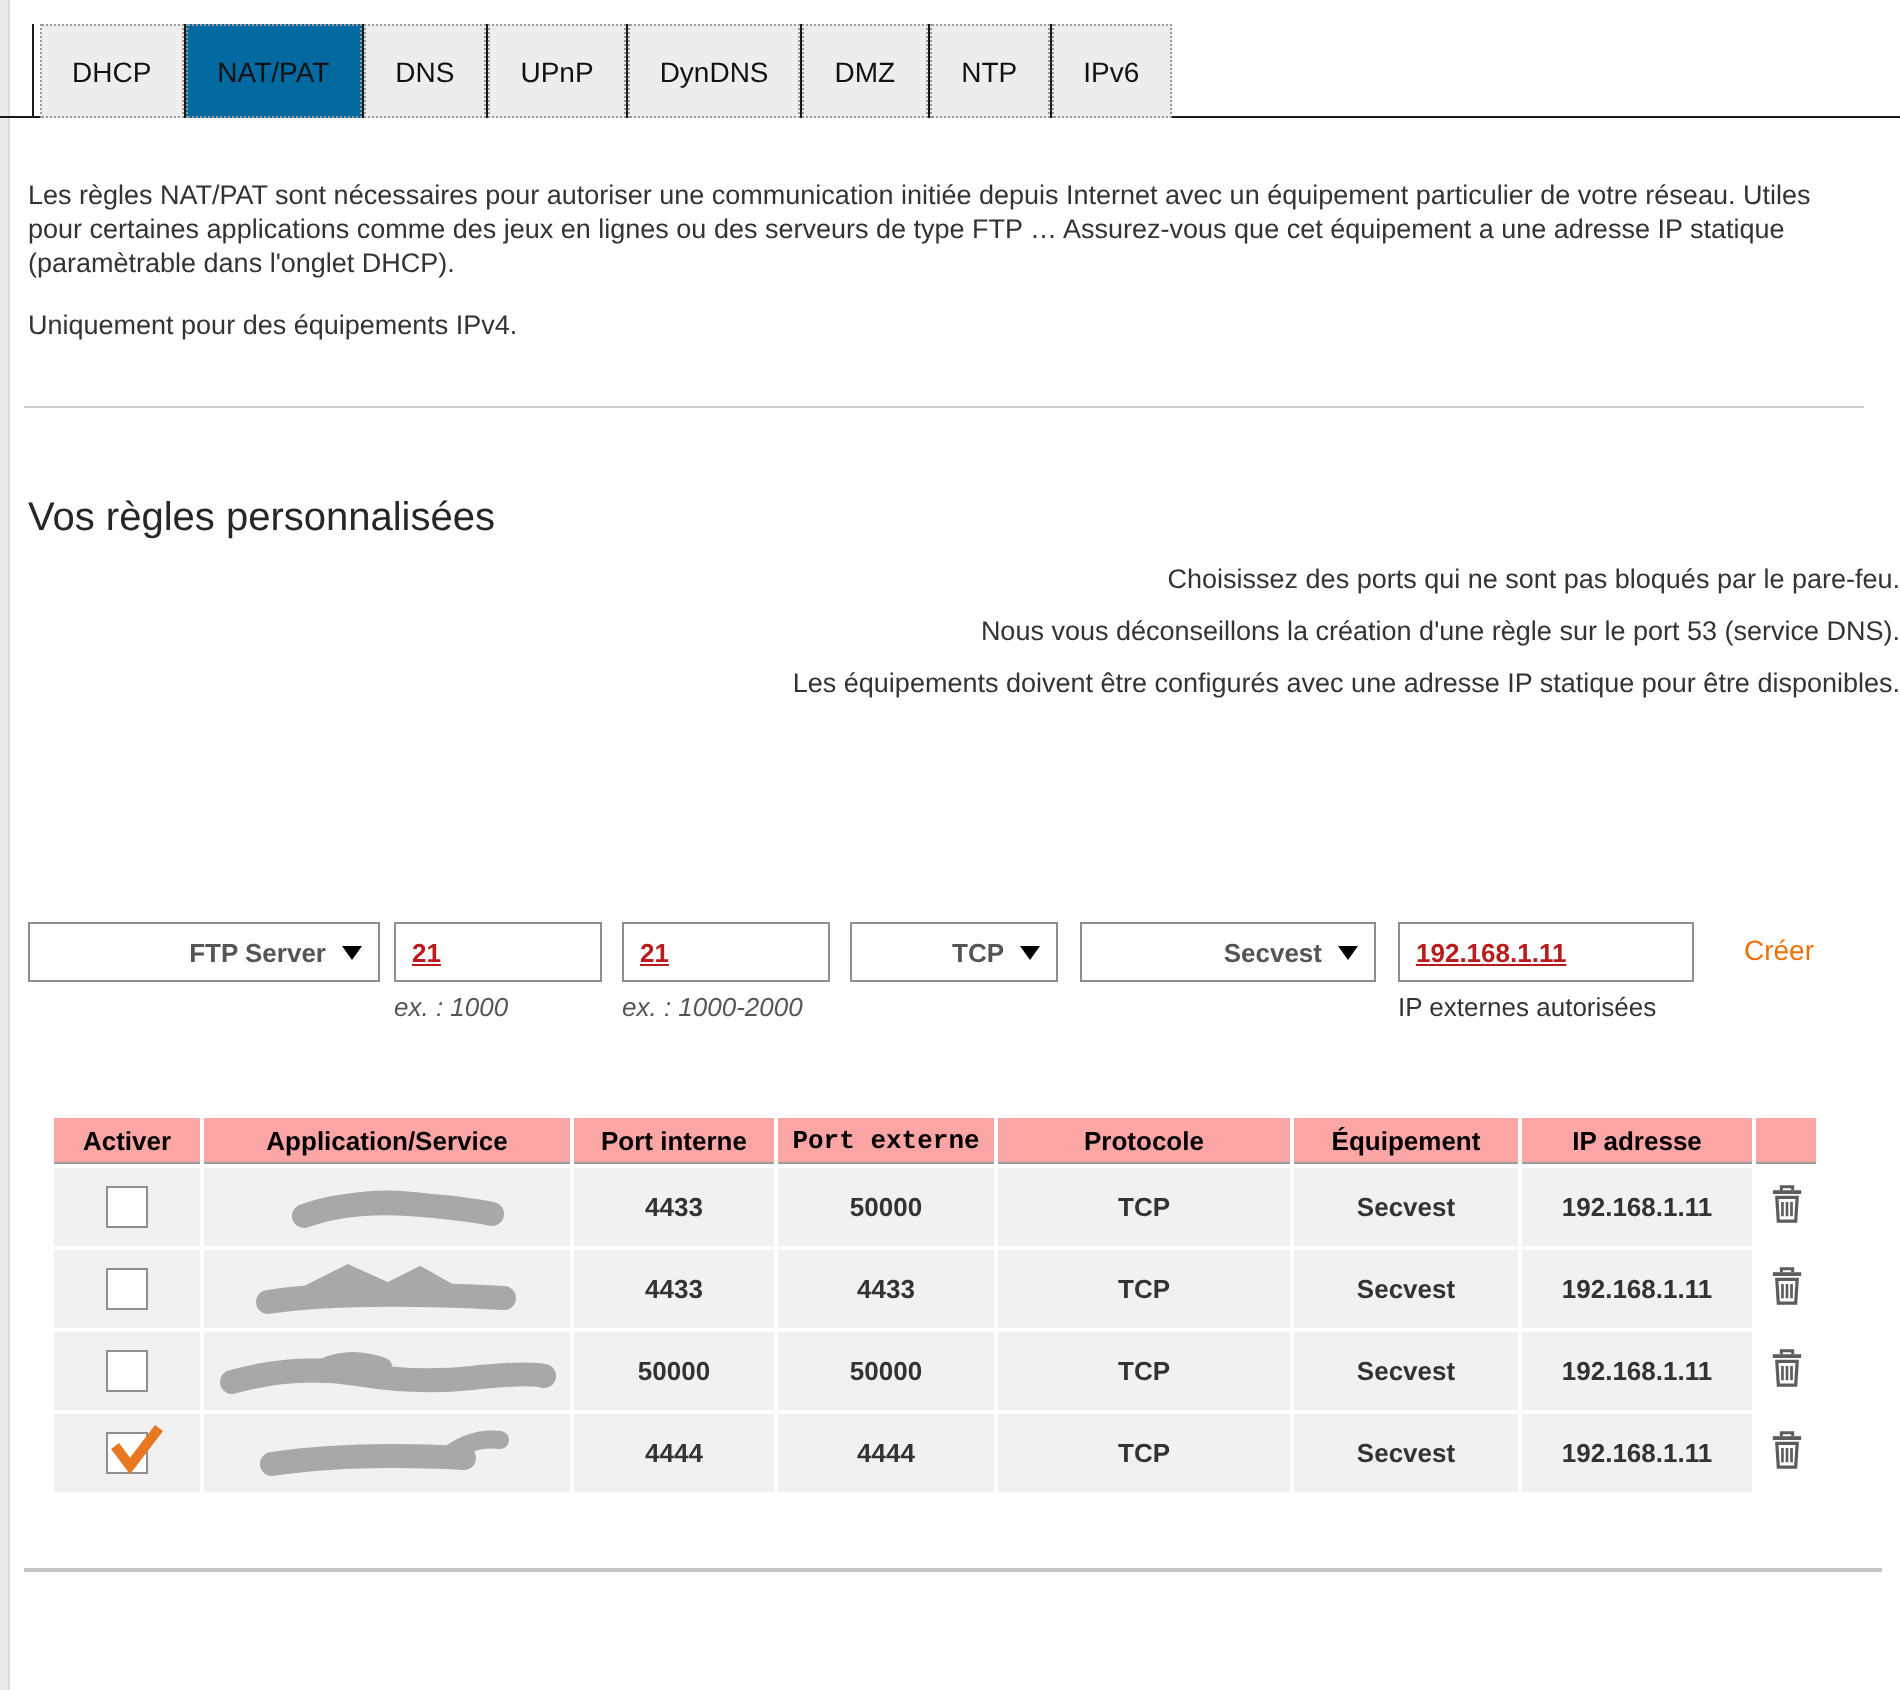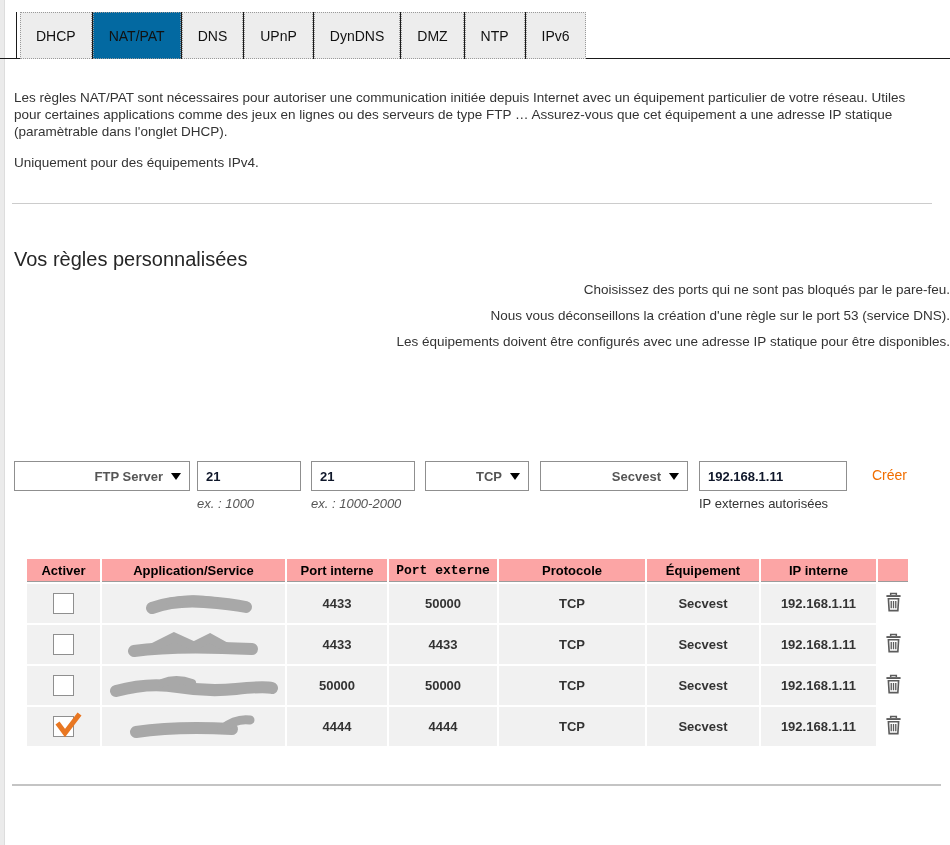--- a/index.html
+++ b/index.html
@@ -34,21 +34,21 @@
   .note:first-of-type { margin-top: 18px; }
 
   
   .form-row { margin-top: 112px; display: flex; align-items: flex-start; }
   .fcol { display: flex; flex-direction: column; }
   .control { height: 30px; background: #fff; border: 1px solid #8f8f8f;
     display: flex; align-items: center; padding: 0 8px; font-size: 13px; }
   .select { justify-content: flex-end; cursor: pointer; color: #555; font-weight: bold; }
   .select .caret { width: 0; height: 0; border-left: 5px solid transparent;
     border-right: 5px solid transparent; border-top: 7px solid #000; margin-left: 8px; }
-  .textinput { color: #0f172a; font-weight: bold; }
+  .textinput { color: #b91c1c; font-weight: bold; text-decoration: underline; }
   .hint { margin-top: 5px; font-size: 13px; color: #555; font-style: italic; }
   .hint.plain { font-style: normal; color: #333; }
   .w-app { width: 176px; margin-right: 7px; }
   .w-port { width: 104px; margin-right: 10px; }
   .w-proto { width: 104px; margin-right: 11px; }
   .w-dev { width: 148px; margin-right: 11px; }
   .w-ip { width: 148px; margin-right: 25px; }
   .create-link { margin-top: 6px; color: #f16e00; font-size: 14px; cursor: pointer;
     text-decoration: none; }
 
@@ -167,21 +167,21 @@
 
   <table class="rules-table">
     <thead>
       <tr>
         <th class="c-activer">Activer</th>
         <th class="c-app">Application/Service</th>
         <th class="c-pint">Port interne</th>
         <th class="c-pext">Port externe</th>
         <th class="c-proto">Protocole</th>
         <th class="c-dev">Équipement</th>
-        <th class="c-ip">IP interne</th>
+        <th class="c-ip">IP adresse</th>
         <th class="c-del"></th>
       </tr>
     </thead>
     <tbody>
         <tr>
     <td>
       <div class="cbx">
         
       </div>
     </td>

